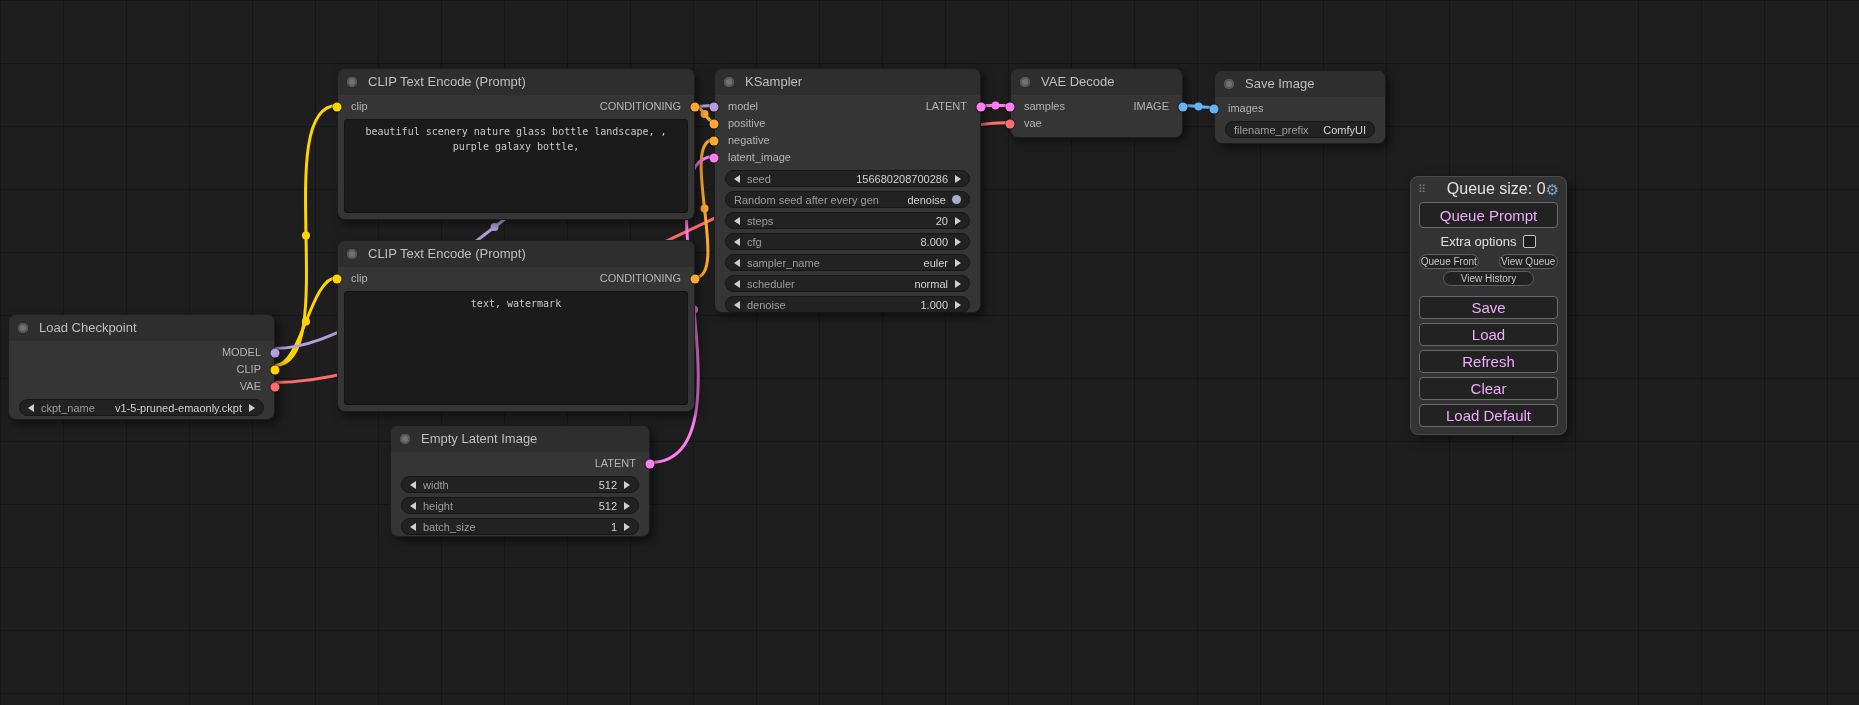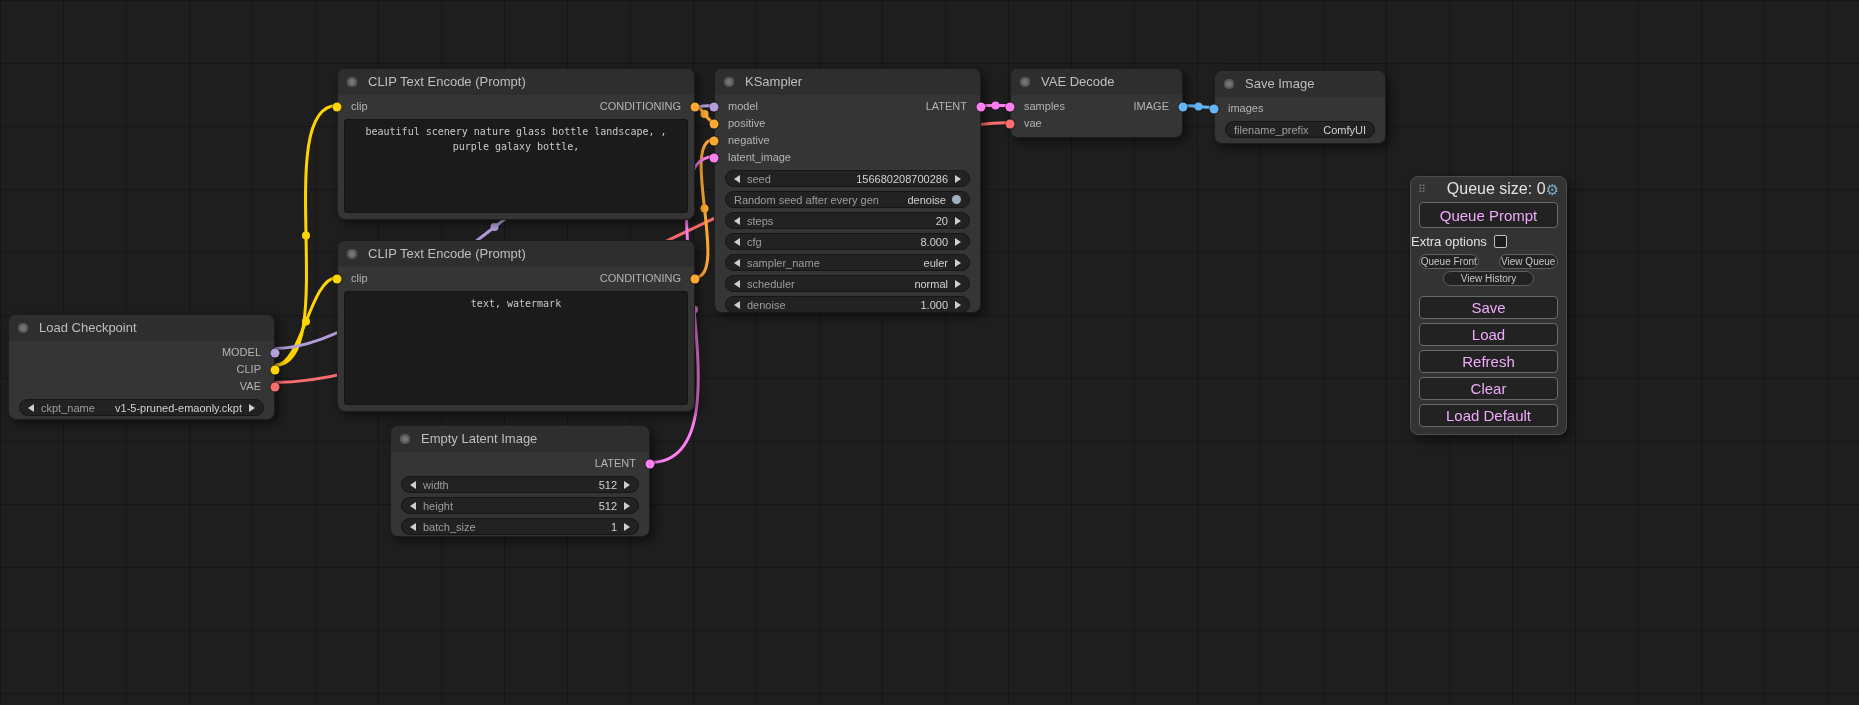--- a/index.html
+++ b/index.html
@@ -81,21 +81,21 @@
   .drag{color:#7d7d7d;font-size:11px;cursor:grab}
   .qsize{flex:1;text-align:right;font-size:16px;color:#e2e2e2}
   .gear{color:var(--c-gear,#82a8c4);font-size:15px;line-height:1;cursor:pointer}
   .btn{
     display:block;background:#222;border:1px solid #6b6b6b;border-radius:4px;
     color:#f0abfc;font-family:"Liberation Sans",sans-serif;cursor:pointer;text-align:center;
   }
   .btn.big{width:calc(100% - 16px);margin:1px 8px 3px;height:26px;font-size:15px}
   .btn.med{width:calc(100% - 16px);margin:4px 8px 0;height:23px;font-size:15px}
   .btn.small{flex:1;height:15px;font-size:10px;line-height:12px;padding:0;border-radius:8px;border-color:#5f5f5f;color:#c6c6c6}
-  .extra-row{display:flex;align-items:center;gap:7px;height:21px;font-size:13px;color:#e0e0e0}
+  .extra-row{display:flex;align-items:center;justify-content:center;gap:7px;height:21px;font-size:13px;color:#e0e0e0}
   .checkbox{width:13px;height:13px;border:1px solid #c2c2c2;border-radius:2px;background:#1d1d1d;cursor:pointer}
   .small-row{display:flex;gap:20px;margin:2px 8px}
   .small-row.center{margin:2px 32px 0}
 </style>
 </head>
 <body>
 
 <div class="canvas">
 
   <svg class="wires" width="1859" height="705">

